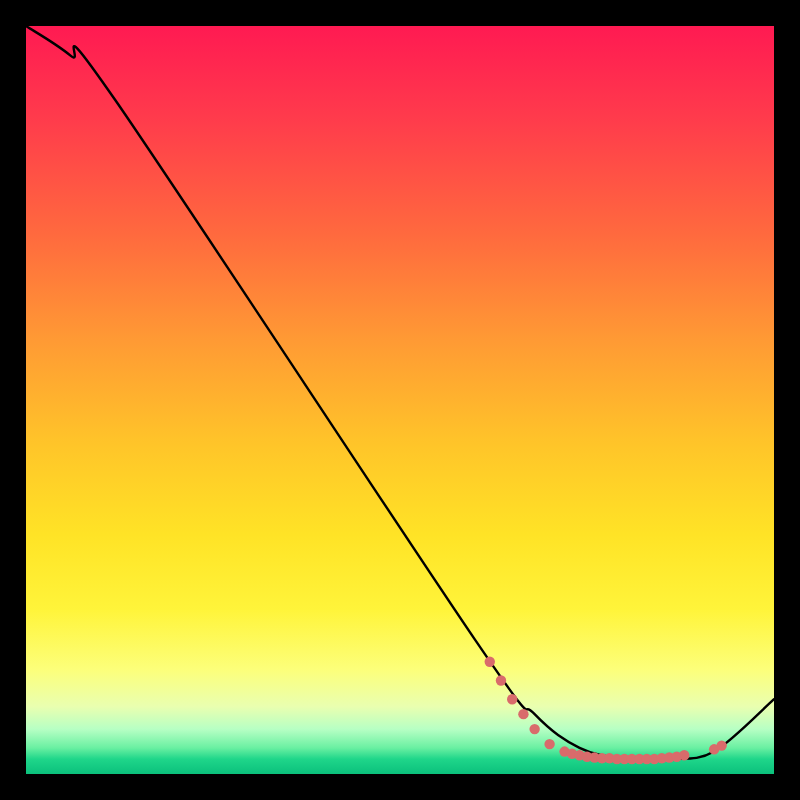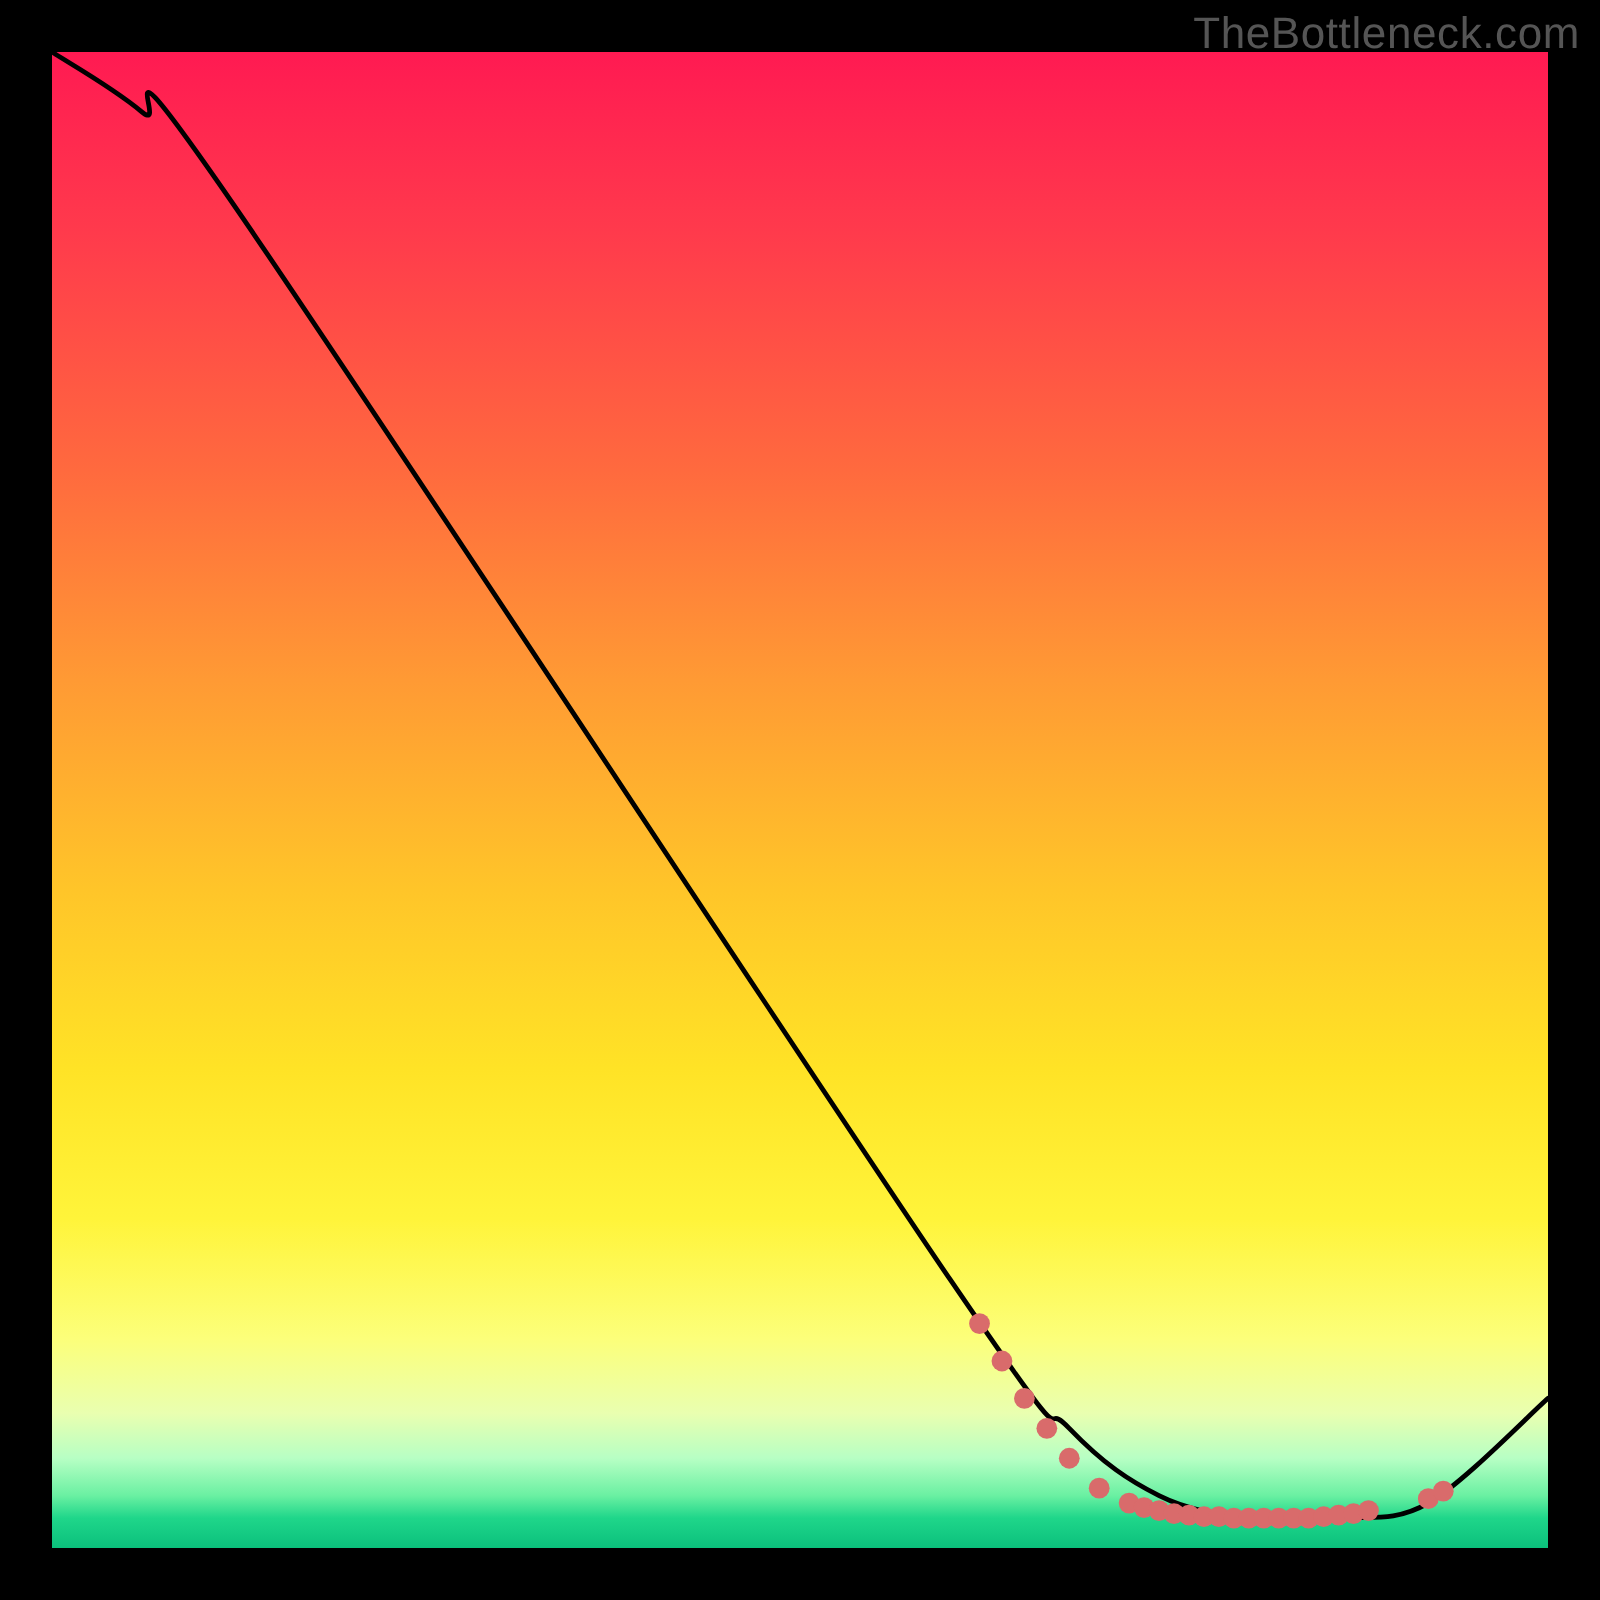--- a/index.html
+++ b/index.html
@@ -57,21 +57,20 @@
     top: 0;
     width: 748px;
     height: 748px;
     z-index: 10;
   }
 </style>
 </head>
 <body>
 
 <div class="frame">
-  <div class="watermark">TheBottleneck.com</div>
 
   <div class="plot">
     <svg class="curve" viewBox="0 0 748 748" preserveAspectRatio="none">
       <path fill="none" stroke="#000" stroke-width="2.4" stroke-linecap="round" stroke-linejoin="round" d="M 0.00 0.00 C 7.48 4.99, 29.92 17.45, 44.88 29.92 C 59.84 42.39, 22.44 -22.44, 89.76 74.80 C 157.08 172.04, 378.99 511.13, 448.80 613.36 C 518.61 715.59, 491.19 670.08, 508.64 688.16 C 526.09 706.24, 538.56 714.34, 553.52 721.82 C 568.48 729.30, 583.44 731.17, 598.40 733.04 C 613.36 734.91, 628.32 734.29, 643.28 733.04 C 658.24 731.79, 670.71 735.53, 688.16 725.56 C 705.61 715.59, 738.03 681.93, 748.00 673.20"></path>
       <g>
           <circle cx="463.76" cy="635.80" r="5.2" fill="#d96b6b"></circle>
           <circle cx="474.98" cy="654.50" r="5.2" fill="#d96b6b"></circle>
           <circle cx="486.20" cy="673.20" r="5.2" fill="#d96b6b"></circle>
           <circle cx="497.42" cy="688.16" r="5.2" fill="#d96b6b"></circle>
           <circle cx="508.64" cy="703.12" r="5.2" fill="#d96b6b"></circle>

